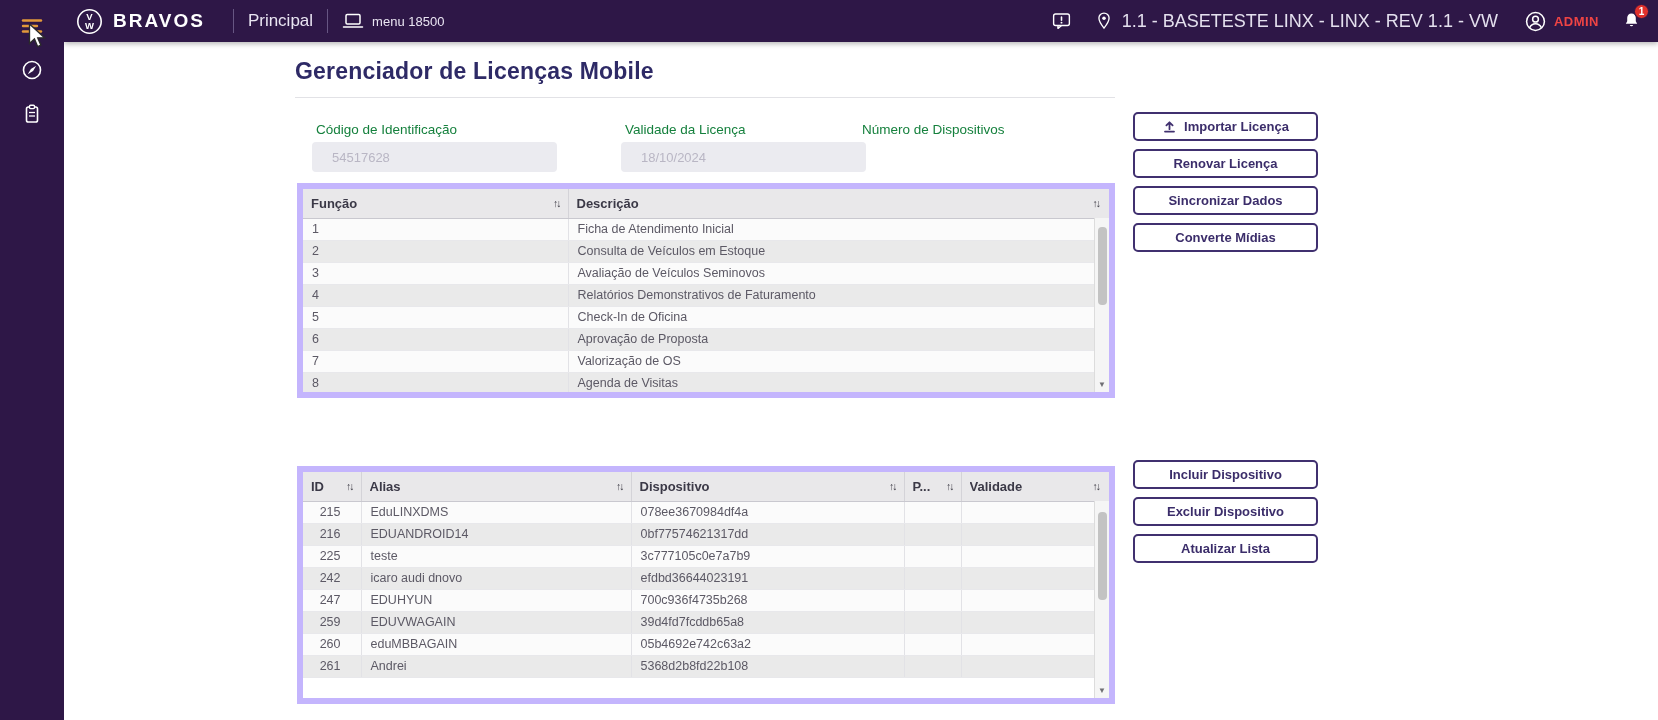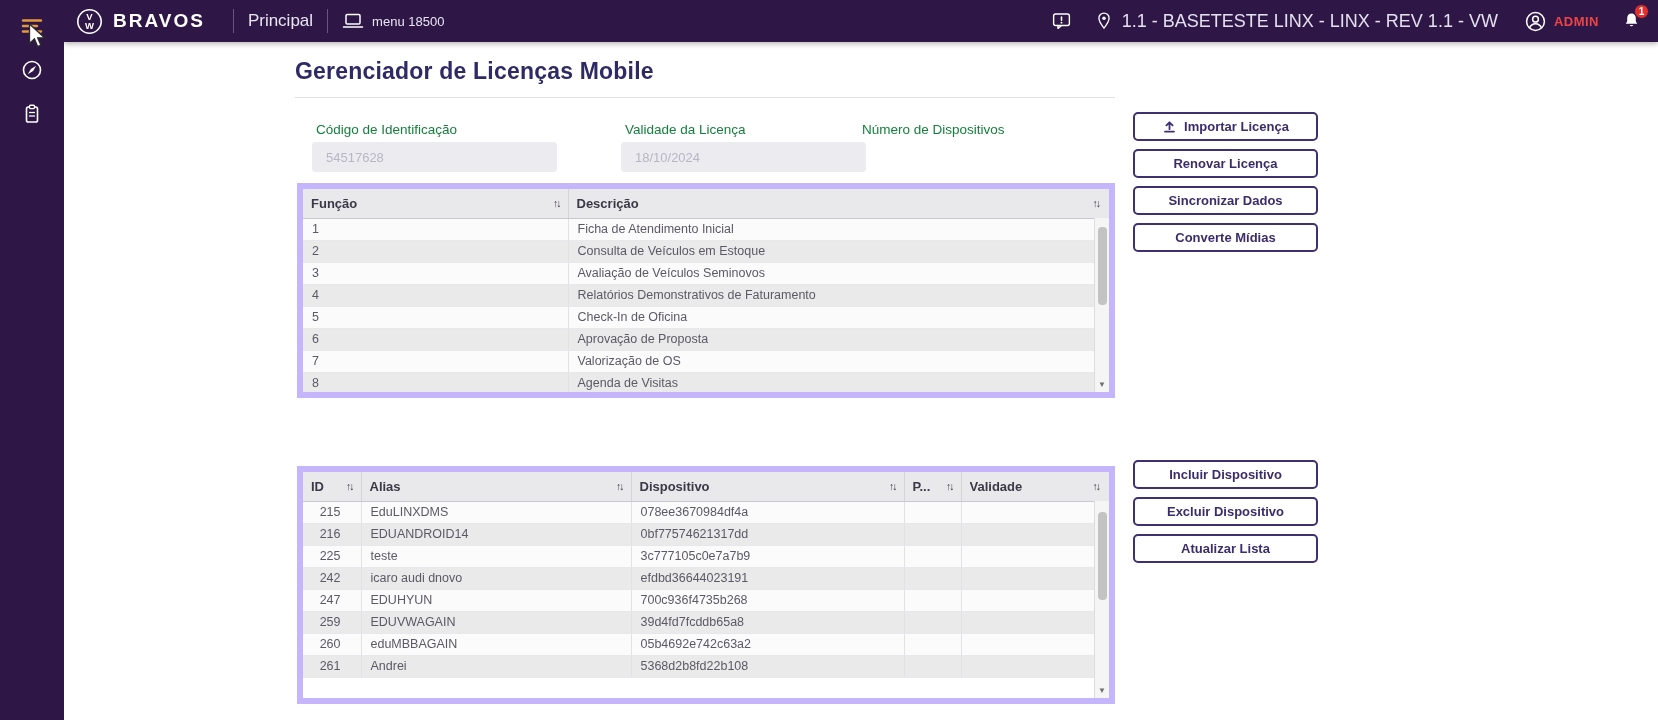--- a/index.html
+++ b/index.html
@@ -49,21 +49,21 @@
     position:absolute; left:231px; top:16px; margin:0;
     font-size:23px; font-weight:700; color:#2e2a66; letter-spacing:.2px;
   }
   .title-divider { position:absolute; left:231px; top:55px; width:820px; height:1px; background:#e2e2e6; }
 
   .field { position:absolute; top:80px; width:245px; }
   .field-1 { left:248px; } .field-2 { left:542px;margin-left:15px; } .field-3 { left:794px; }
   .field label { display:block; font-size:13.5px; color:#15803d; margin:0 0 5px 4px; }
   .ghost-input {
     width:245px; height:30px; border:none; border-radius:4px; background:#ebebf0;
-    color:#b9b6c4; font-size:13px; padding:0 14px; font-family:inherit; outline:none;
+    color:#b9b6c4; font-size:13px; padding:0 20px; font-family:inherit; outline:none;
   }
 
   
   .tbl-wrap {
     position:absolute; left:233px; width:818px; overflow:hidden;
     border:6px solid #c4b5fd; background:#fff;
   }
   .functions-wrap { top:141px; height:215px; }
   .devices-wrap   { top:424px; height:238px; }
   table { border-collapse:collapse; table-layout:fixed; width:818px; }

